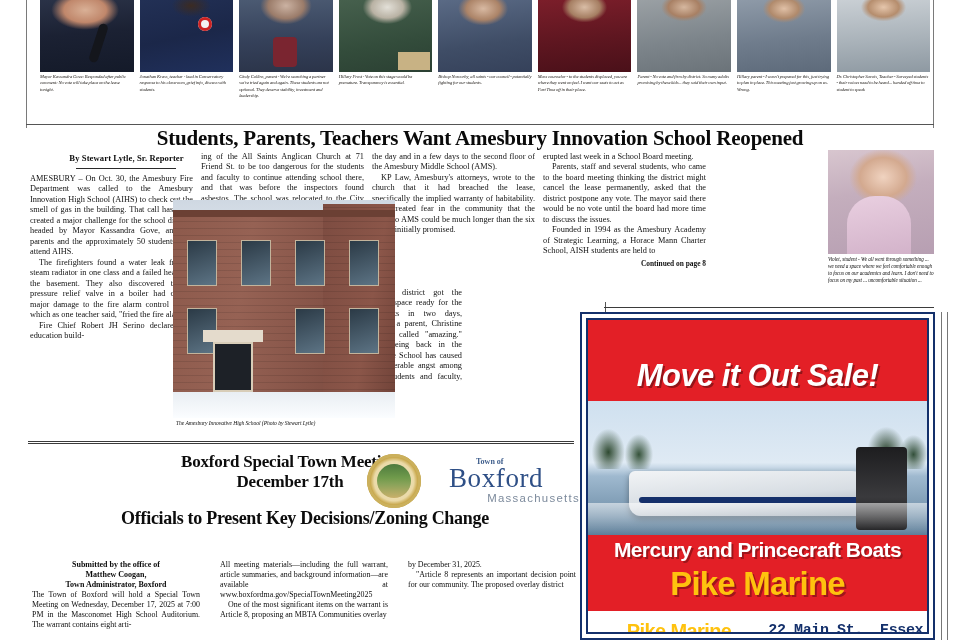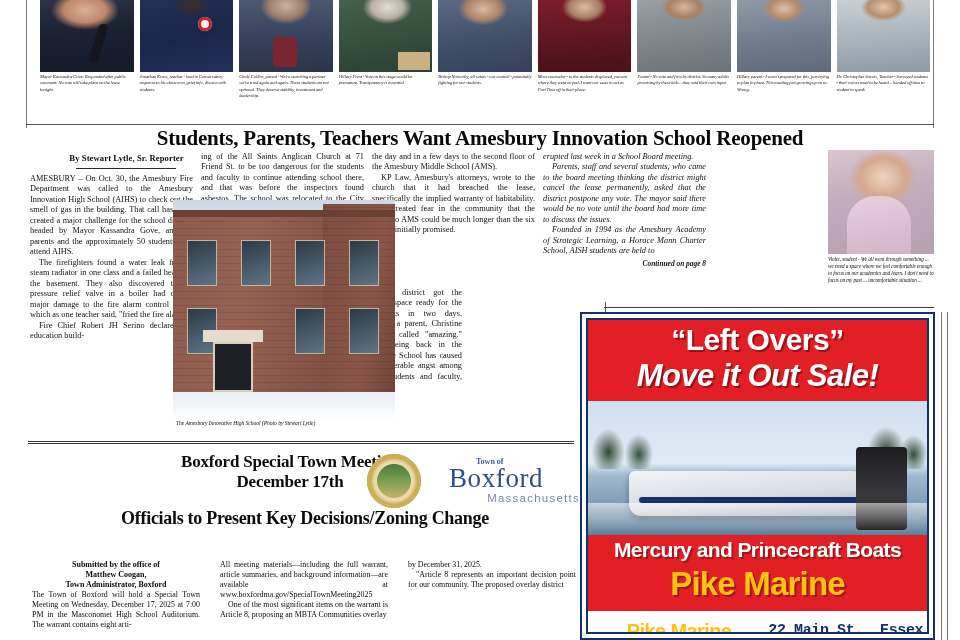--- a/index.html
+++ b/index.html
@@ -87,21 +87,21 @@
 
   .col { position:absolute; font-size:8.3px; line-height:1.265; text-align:justify;
          text-justify:inter-word; hyphens:auto; color:#111; }
   .col p { margin:0; text-indent:9px; }
   .col p.noind { text-indent:0; }
 
   .c1 { left:2px;   top:22px;  width:163px; }
   .c2 { left:173px; top:0px;   width:163px; }
   .c3 { left:344px; top:0px;   width:163px; }
   .c3b{ left:344px; top:136px; width:90px;  }
-  .c4 { left:515px; top:0px;   width:163px;font-style:italic; }
+  .c4 { left:515px; top:0px;   width:163px; }
 
   
   .lead-photo {
     position:absolute; left:173px; top:200px; width:222px; height:218px; overflow:hidden;
     background:
       linear-gradient(180deg,#cfd8e2 0%, #dfe6ee 22%, #c9ccc8 23%, #c9ccc8 100%);
   }
   .brick {
     position:absolute; left:0; top:12px; width:170px; height:206px;
     background:
@@ -404,21 +404,20 @@
     </div>
     <div class="bxcol bc3">
       <p class="noind">by December 31, 2025.</p>
       <p>"Article 8 represents an important decision point for our community. The proposed overlay district</p>
     </div>
   </div>
 
   <div class="ad-wrap">
     <div class="ad-inner">
       <div class="ad-band-top"></div>
-      <div class="ad-l1">“Left Overs”</div>
       <div class="ad-l2">Move it Out Sale!</div>
 
       <div class="ad-photo">
         <div class="ad-trees"></div>
         <div class="ad-boat">
           <div class="ad-boat-strip"></div>
         </div>
         <div class="ad-motor"></div>
         <div class="ad-wake"></div>
       </div>

